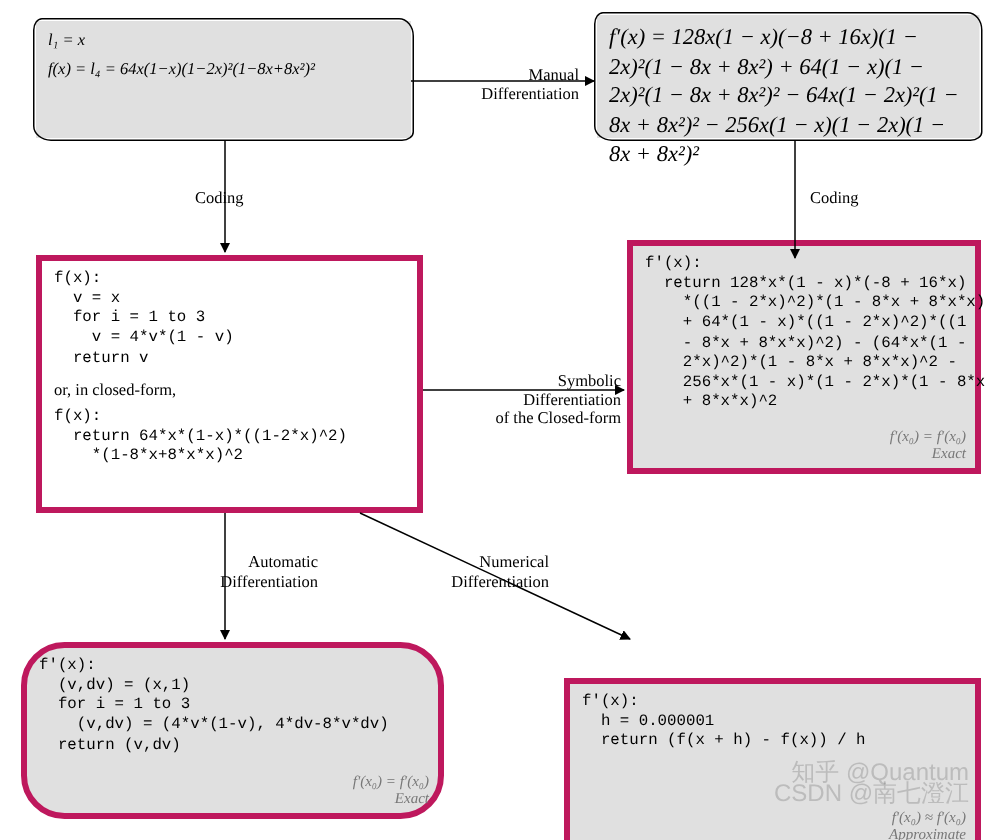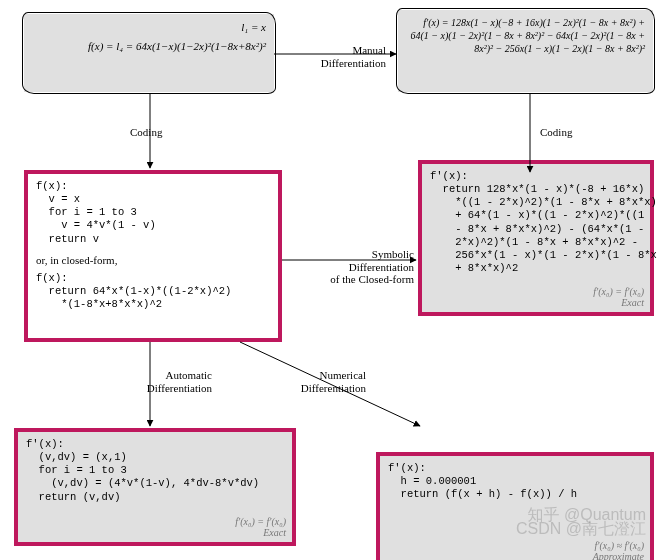--- a/index.html
+++ b/index.html
@@ -16,21 +16,20 @@
   }
   .box {
     position: absolute;
     border: 4px solid #be185d;
     padding: 6px 8px;
     background: #fff;
   }
   .shaded { background: #e0e0e0; }
   .wavy {
     border: none;
-    text-align: right;
   }
   .wavy::before {
     content: "";
     position: absolute;
     top: -2px; left: -2px; right: -2px; bottom: -2px;
     border: 1.5px solid #000;
     border-radius: 6px 10px 8px 12px / 8px 12px 6px 10px;
     pointer-events: none;
   }
   .code {
@@ -76,21 +75,21 @@
 </style>
 </head>
 <body>
 
 <div class="box shaded wavy" style="left:24px; top:14px; width:250px; height:78px;">
   <div class="math">l₁ = x</div>
   <div class="math" style="margin-top:4px;">f(x) = l₄ = 64x(1−x)(1−2x)²(1−8x+8x²)²</div>
 </div>
 
 <div class="box shaded wavy" style="left:398px; top:10px; width:255px; height:82px;">
-  <div class="math" style="font-size:10px; line-height:1.3;">f′(x) = 128x(1 − x)(−8 + 16x)(1 − 2x)²(1 − 8x + 8x²) + 64(1 − x)(1 − 2x)²(1 − 8x + 8x²)² − 64x(1 − 2x)²(1 − 8x + 8x²)² − 256x(1 − x)(1 − 2x)(1 − 8x + 8x²)²</div>
+  <div class="math" style="font-size:15px; line-height:1.3;">f′(x) = 128x(1 − x)(−8 + 16x)(1 − 2x)²(1 − 8x + 8x²) + 64(1 − x)(1 − 2x)²(1 − 8x + 8x²)² − 64x(1 − 2x)²(1 − 8x + 8x²)² − 256x(1 − x)(1 − 2x)(1 − 8x + 8x²)²</div>
 </div>
 
 <div class="box" style="left:24px; top:170px; width:258px; height:172px;">
   <div class="code"><span>f(x):</span>
 <span>  v = x</span>
 <span>  for i = 1 to 3</span>
 <span>    v = 4*v*(1 - v)</span>
 <span>  return v</span></div>
   <div style="margin:8px 0 6px 0; font-family:Georgia,serif;">or, in closed-form,</div>
   <div class="code"><span>f(x):</span>
@@ -106,21 +105,21 @@
 <span>    - 8*x + 8*x*x)^2) - (64*x*(1 -</span>
 <span>    2*x)^2)*(1 - 8*x + 8*x*x)^2 -</span>
 <span>    256*x*(1 - x)*(1 - 2*x)*(1 - 8*x</span>
 <span>    + 8*x*x)^2</span></div>
   <div class="note">
     <span>f'(x₀) = f′(x₀)</span><br>
     <span>Exact</span>
   </div>
 </div>
 
-<div class="box shaded" style="left:14px; top:428px; width:282px; height:118px;">
+<div class="box shaded" style="left:14px; top:428px; width:282px; height:118px;border-radius:29px;">
   <div class="code"><span>f'(x):</span>
 <span>  (v,dv) = (x,1)</span>
 <span>  for i = 1 to 3</span>
 <span>    (v,dv) = (4*v*(1-v), 4*dv-8*v*dv)</span>
 <span>  return (v,dv)</span></div>
   <div class="note">
     <span>f'(x₀) = f′(x₀)</span><br>
     <span>Exact</span>
   </div>
 </div>

